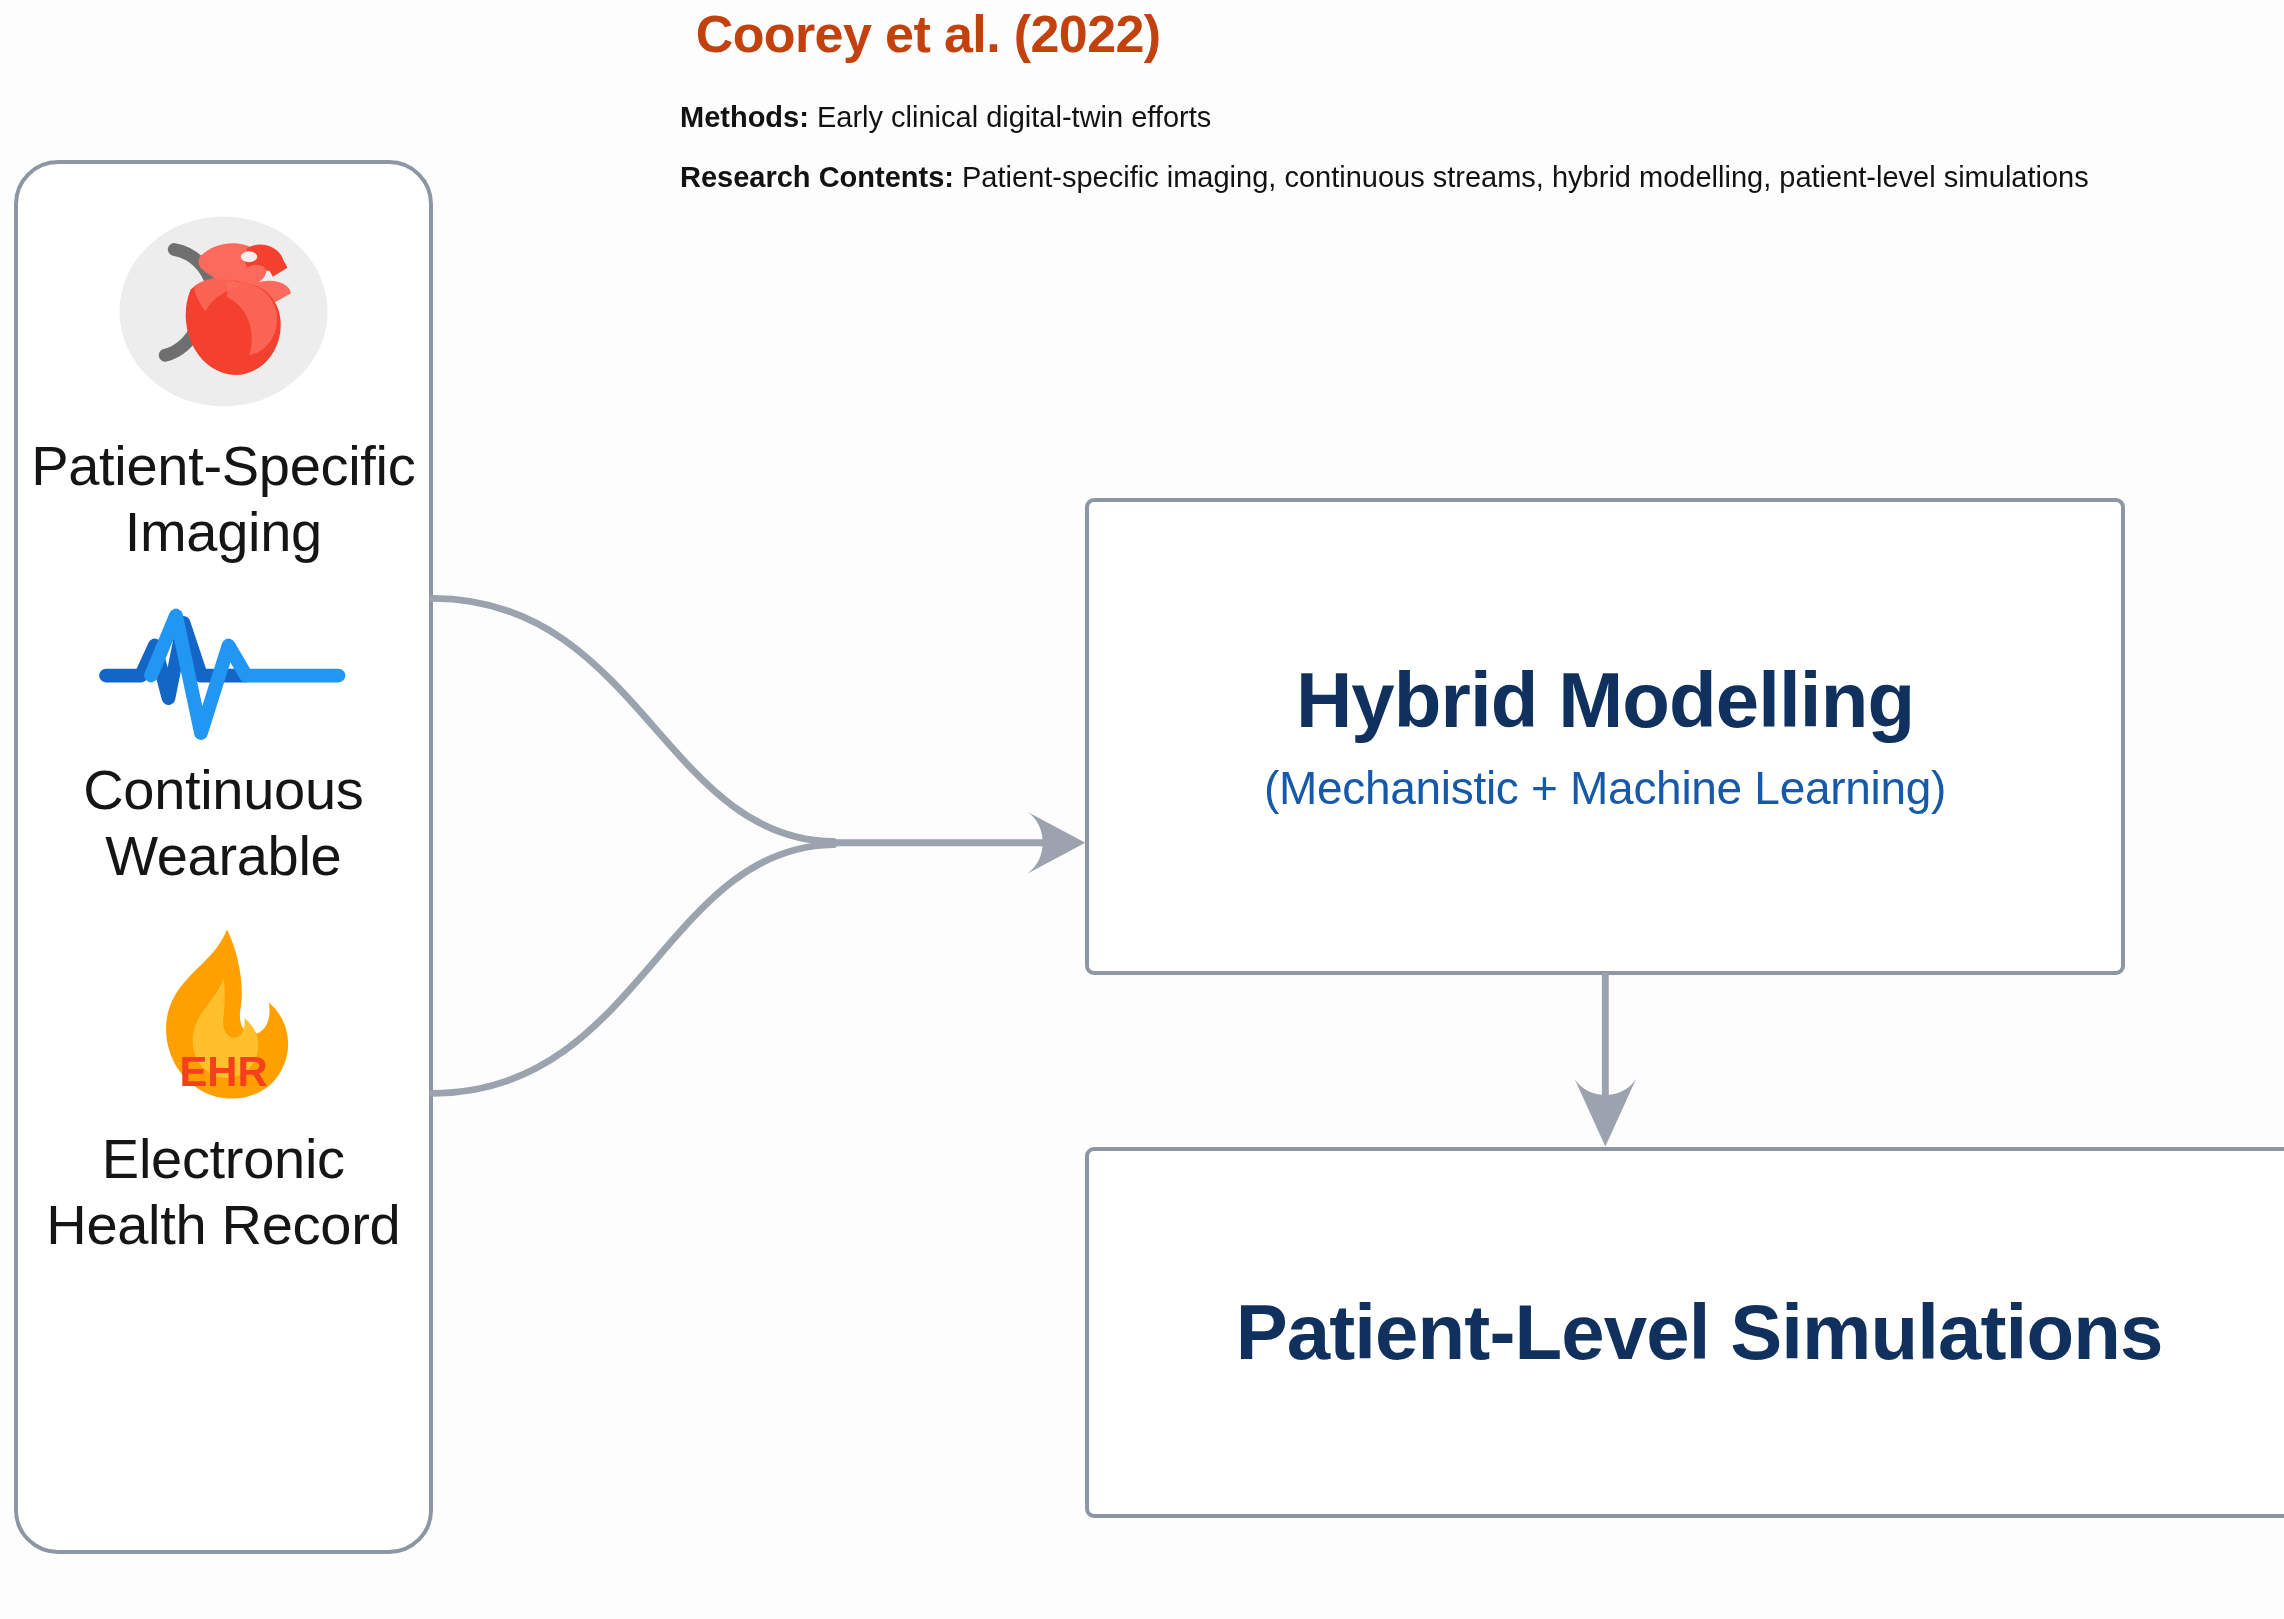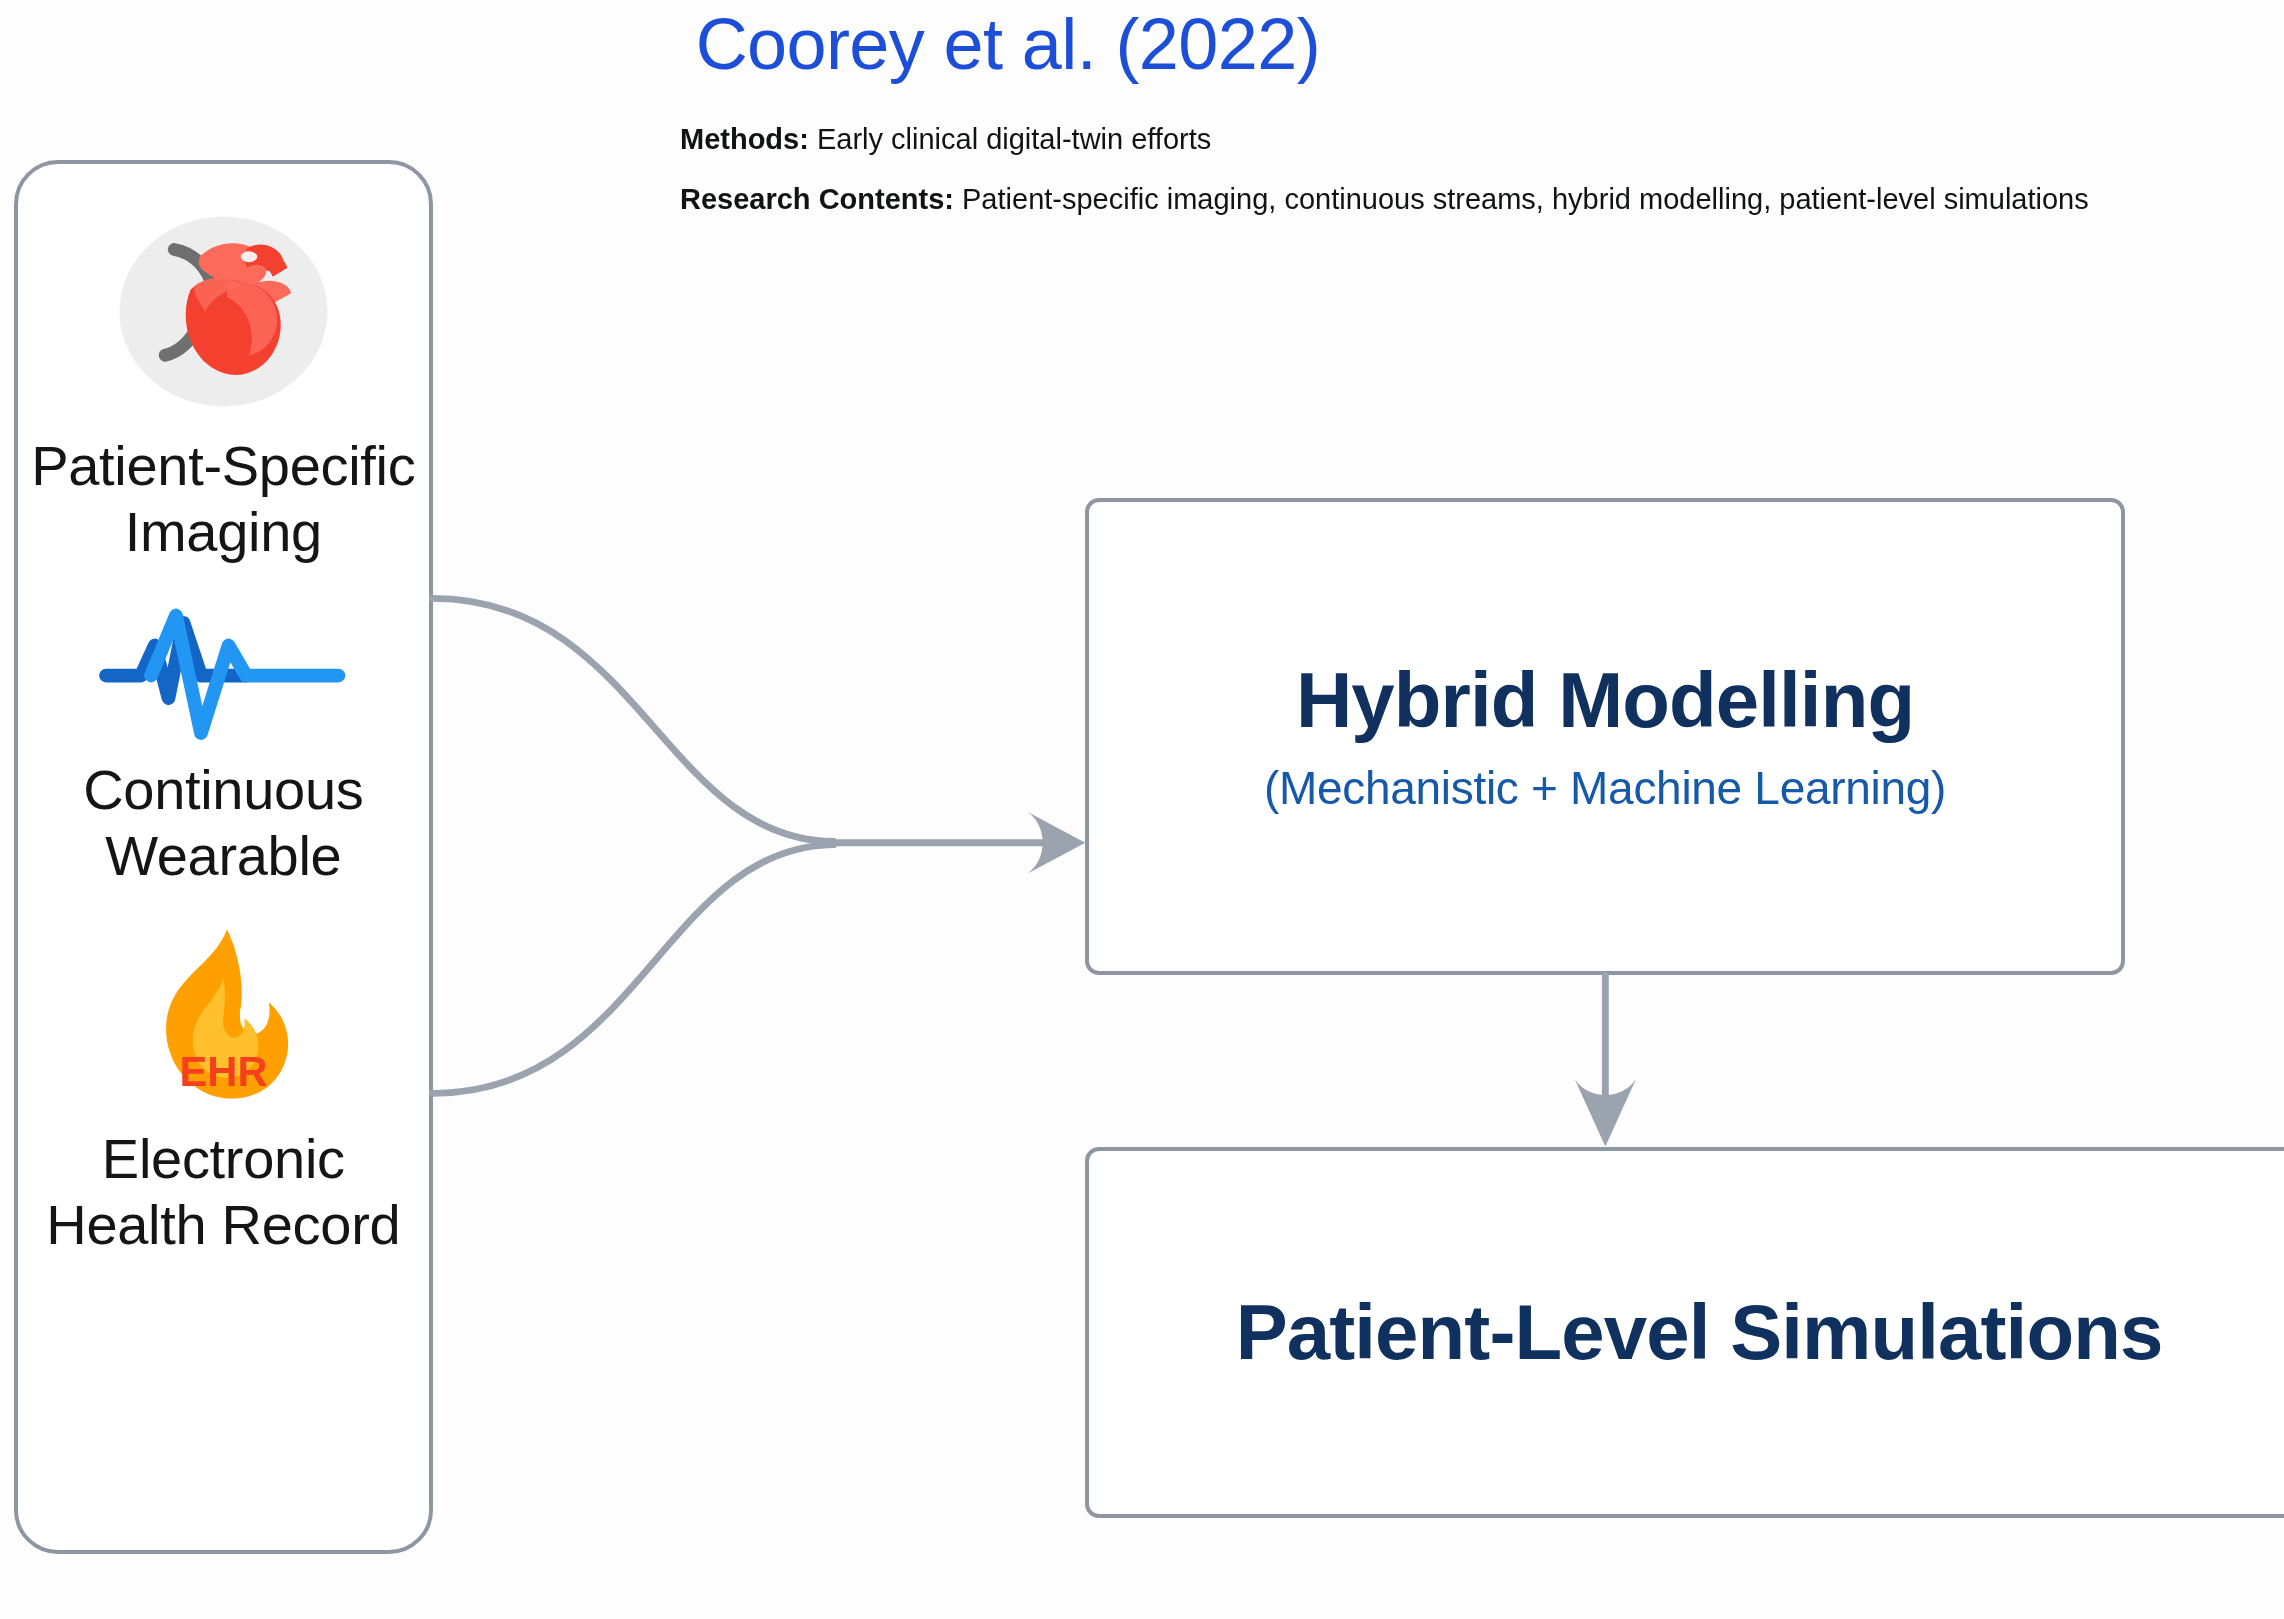--- a/index.html
+++ b/index.html
@@ -21,24 +21,24 @@
   }
 
   
   #header {
     position: absolute;
     left: 680px;
     top: 6.3px;
     width: 1516px;
   }
   #study-title {
-    font-size: 72px;
-    font-weight: 400;
+    font-size: 52px;
+    font-weight: 700;
     letter-spacing: -0.6px;
-    color: #1d4ed8;
+    color: #c2410c;
     line-height: 1.08;
     margin: 0 0 36px 15.7px;
   }
   .meta-line {
     font-size: 29px;
     line-height: 1.34;
     color: #111214;
     margin: 0 0 21px 0;
     max-width: 1510px;
   }
@@ -98,21 +98,21 @@
     display: flex;
     align-items: center;
     justify-content: center;
     margin-top: 34px;
   }
 
   
   .process-box {
     position: absolute;
     border: 4.4px solid #8d97a3;
-    border-radius: 14px;
+    border-radius: 9px;
     background: #ffffff;
     box-sizing: border-box;
     display: flex;
     flex-direction: column;
     align-items: center;
     justify-content: center;
   }
   #box-hybrid {
     left: 1085px;
     top: 498px;

